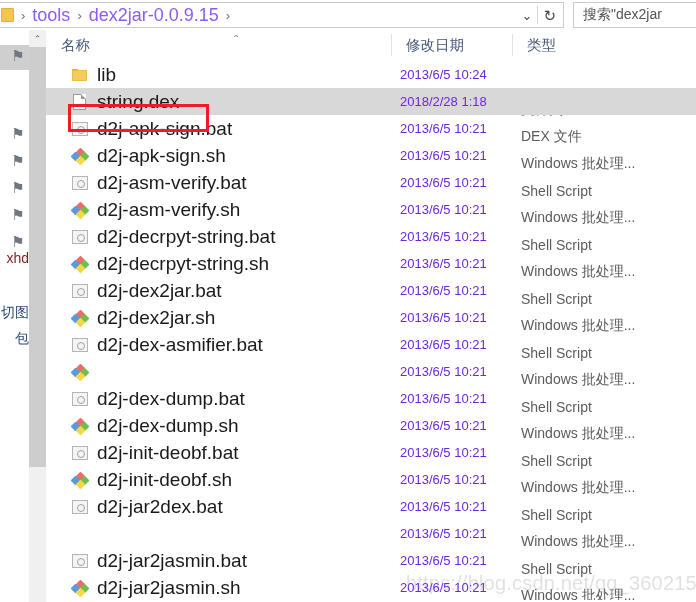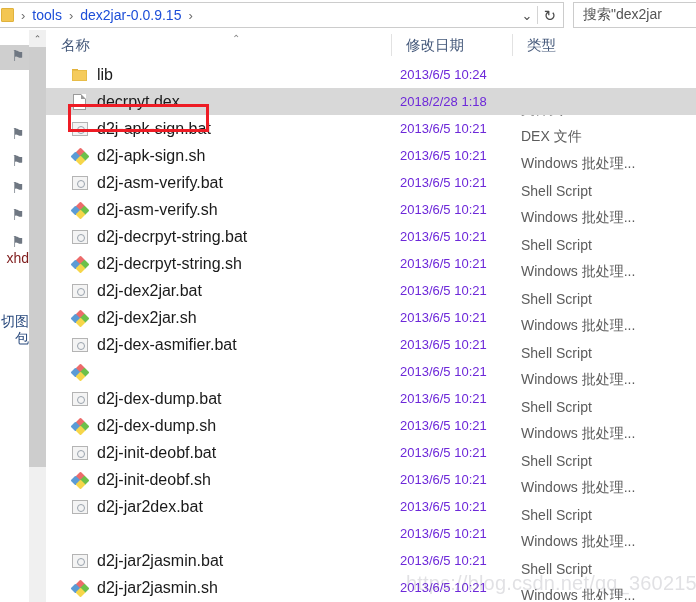--- a/index.html
+++ b/index.html
@@ -43,22 +43,22 @@
     flex: 0 0 auto;
   }
   .crumb-sep {
     color: #6d6d6d;
     font-size: 13px;
     padding: 0 7px;
     flex: 0 0 auto;
     line-height: 1;
   }
   .crumb {
-    color: #1d4ed8;
-    font-size: 14px;
+    color: #8b5cf6;
+    font-size: 18px;
     flex: 0 0 auto;
     white-space: nowrap;
   }
   .addr-right {
     position: absolute;
     right: 2px; top: 0;
     height: 24px;
     display: flex; align-items: center;
   }
   .addr-chevron {
@@ -225,21 +225,21 @@
     display: flex;
     align-items: center;
   }
   .icon-wrap {
     width: 16px; height: 16px;
     margin-left: 26px; margin-right: 9px;
     flex: 0 0 auto;
     position: relative;
   }
   .fname {
-    font-size: 16px;
+    font-size: 19px;
     color: #1a1a1a;
     white-space: nowrap;
   }
   .cell-date {
     position: absolute;
     left: 345px; top: 0;
     height: 27px;
     display: flex; align-items: center;
     font-size: 13px;
     color: #6d28d9;
@@ -393,21 +393,21 @@
         </div>
         <div class="nav-item" style="top: 171px;">
           <span class="pin-icon">⚑</span>
         </div>
         <div class="nav-item" style="top: 198px;">
           <span class="pin-icon">⚑</span>
         </div>
       </div>
     <div id="nav-texts">
         <div class="nav-text" style="top: 220px;">xhd</div>
-        <div class="nav-text blue" style="top: 283px;">切图</div>
+        <div class="nav-text blue" style="top: 274px;">切图</div>
         <div class="nav-text blue" style="top: 300px;">包</div>
       </div>
   </div>
 
   <div class="nav-scroll">
     <div class="nav-scroll-up">⌃</div>
     <div class="nav-scroll-thumb"></div>
   </div>
 
   <div class="filepane">
@@ -440,21 +440,21 @@
             <span class="fname">lib</span>
           </div>
           <div class="cell-date">2013/6/5 10:24</div>
           <div class="cell-type">文件夹</div>
         </div>
         <div class="row selected">
           <div class="cell-name">
             <span class="icon-wrap">
               <span class="ic-dex"></span>
             </span>
-            <span class="fname">decrpyt.dex</span>
+            <span class="fname">string.dex</span>
           </div>
           <div class="cell-date">2018/2/28 1:18</div>
           <div class="cell-type">DEX 文件</div>
         </div>
         <div class="row">
           <div class="cell-name">
             <span class="icon-wrap">
               <span class="ic-bat">
                 <span class="gear"></span>
               </span>

